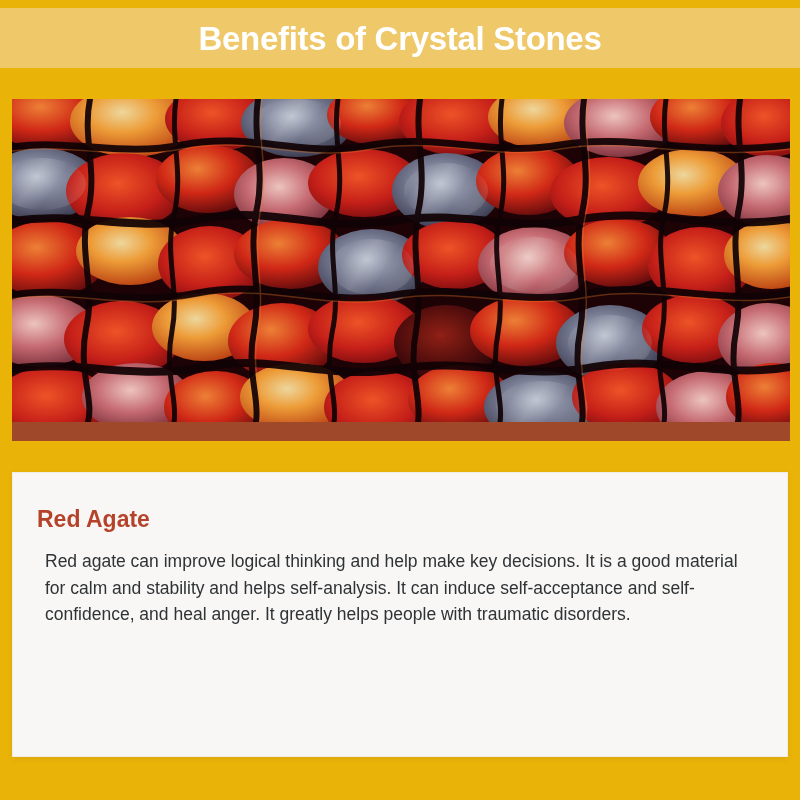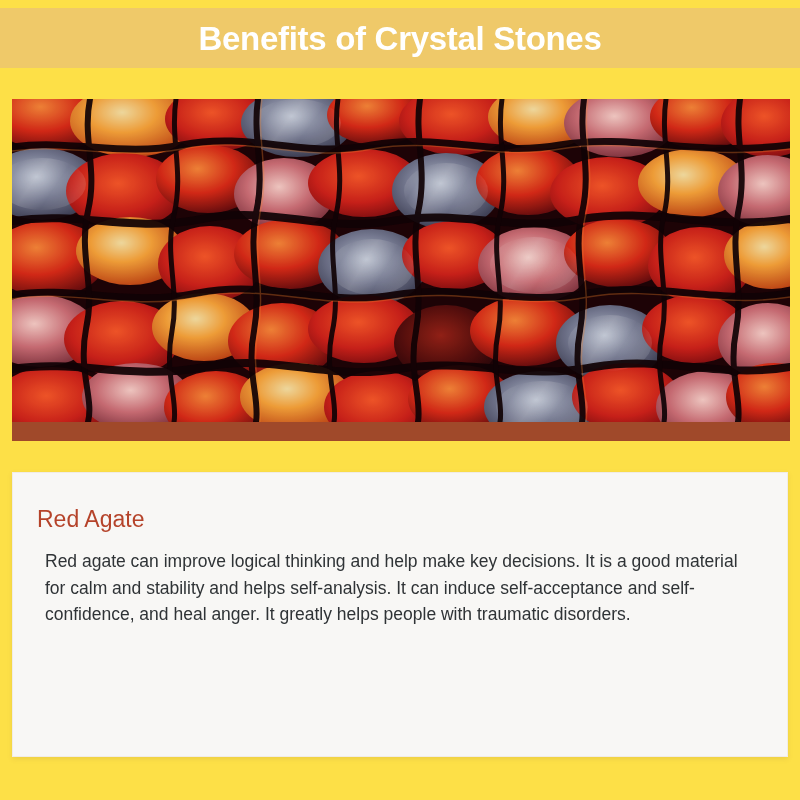--- a/index.html
+++ b/index.html
@@ -10,21 +10,21 @@
     width: 800px;
     height: 800px;
     background: #f8f0dc;
     font-family: "Liberation Sans", sans-serif;
     overflow: hidden;
   }
   .page {
     position: relative;
     width: 800px;
     height: 800px;
-    background: #fde047;
+    background: #eab308;
   }
 
   
   .header-band {
     position: absolute;
     left: 0;
     top: 8px;
     width: 800px;
     height: 60px;
     background: #efc969;
@@ -75,21 +75,21 @@
     height: 285px;
     background: #f8f7f5;
     border: 1px solid #f1ece6;
     box-shadow: 0 2px 5px rgba(120, 95, 60, 0.13);
     box-sizing: border-box;
     padding: 34px 24px 0 24px;
   }
   .card-heading {
     color: #b5432a;
     font-size: 23px;
-    font-weight: normal;
+    font-weight: bold;
     margin: 0 0 16px 0;
     line-height: 1.1;
     font-family: "Liberation Sans", sans-serif;
   }
   .card-body {
     color: #2f3336;
     font-size: 17.5px;
     line-height: 26.5px;
     margin: 8px;
     max-width: 712px;

